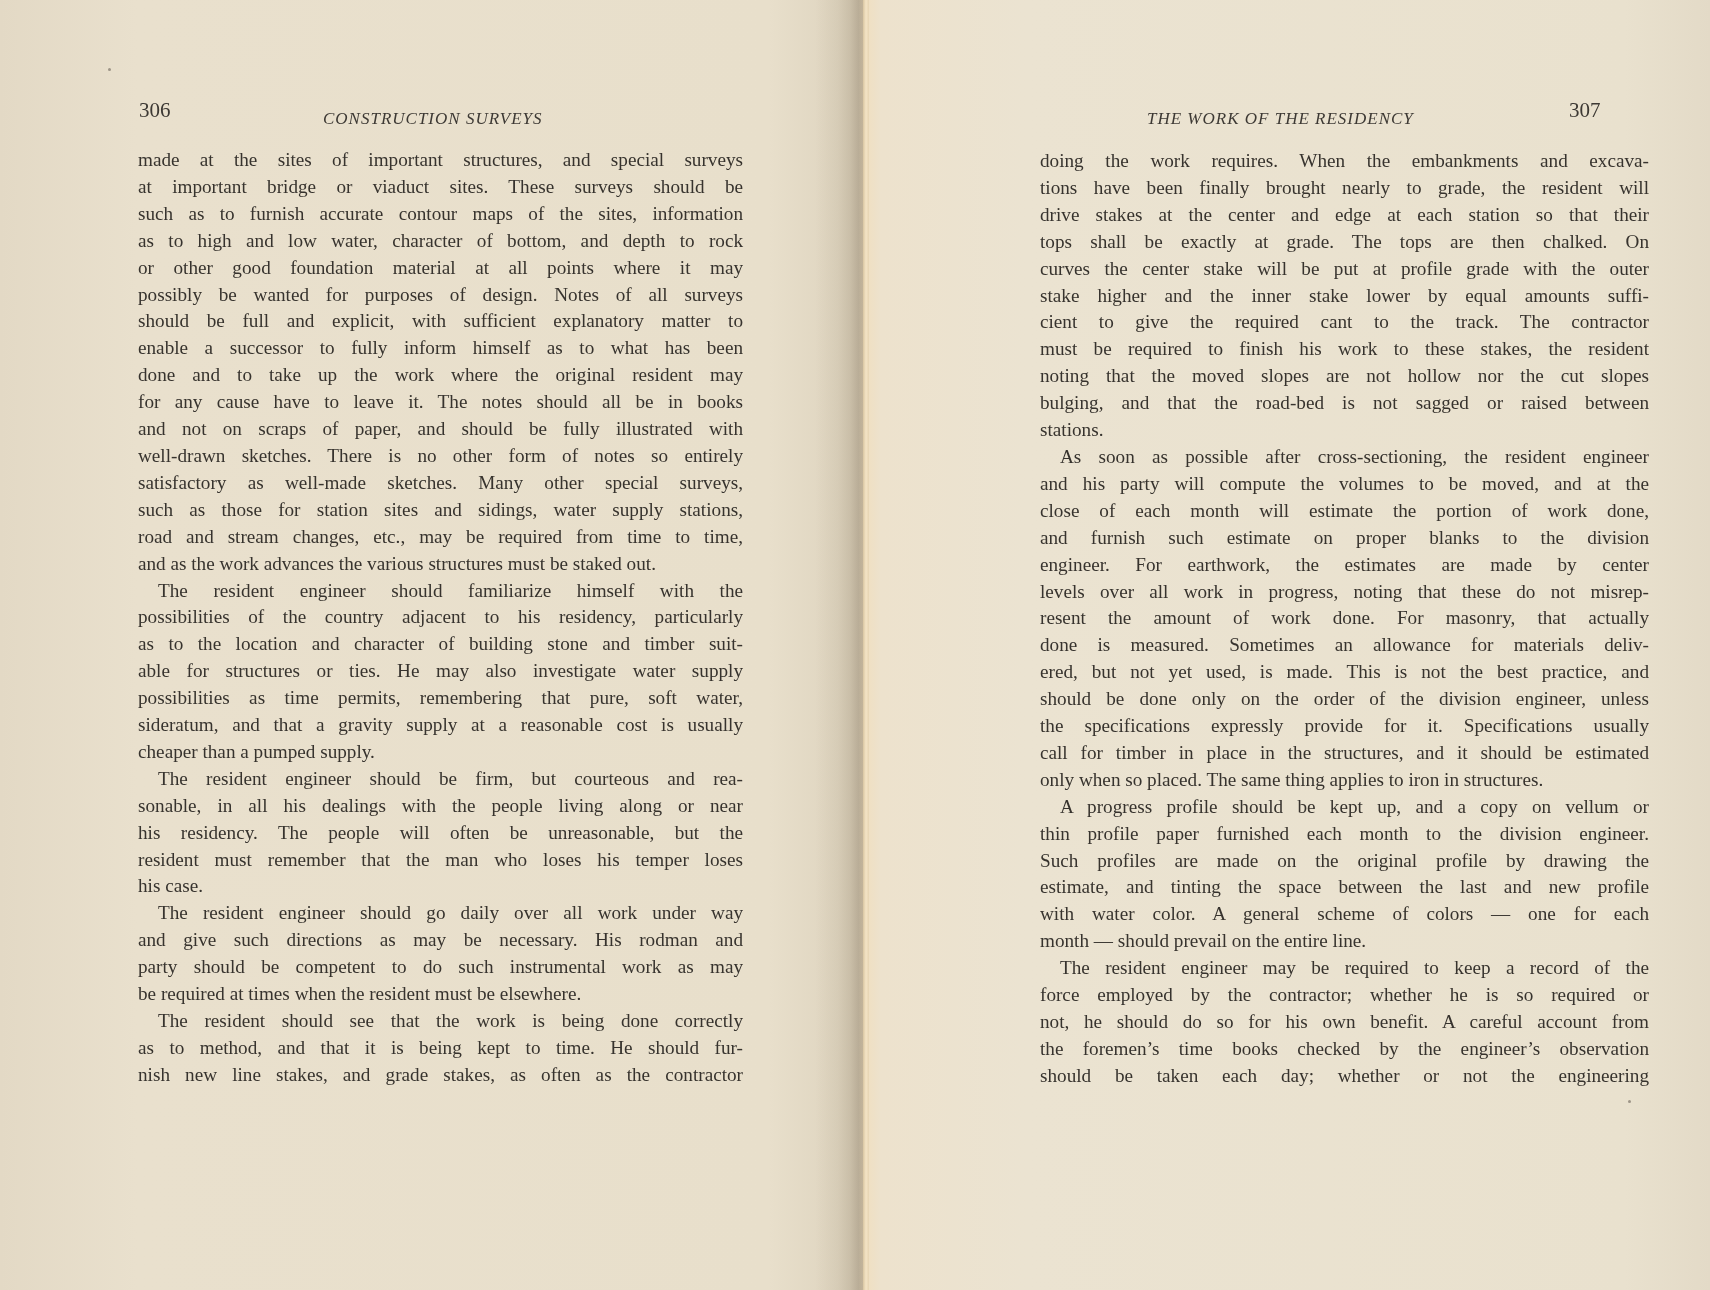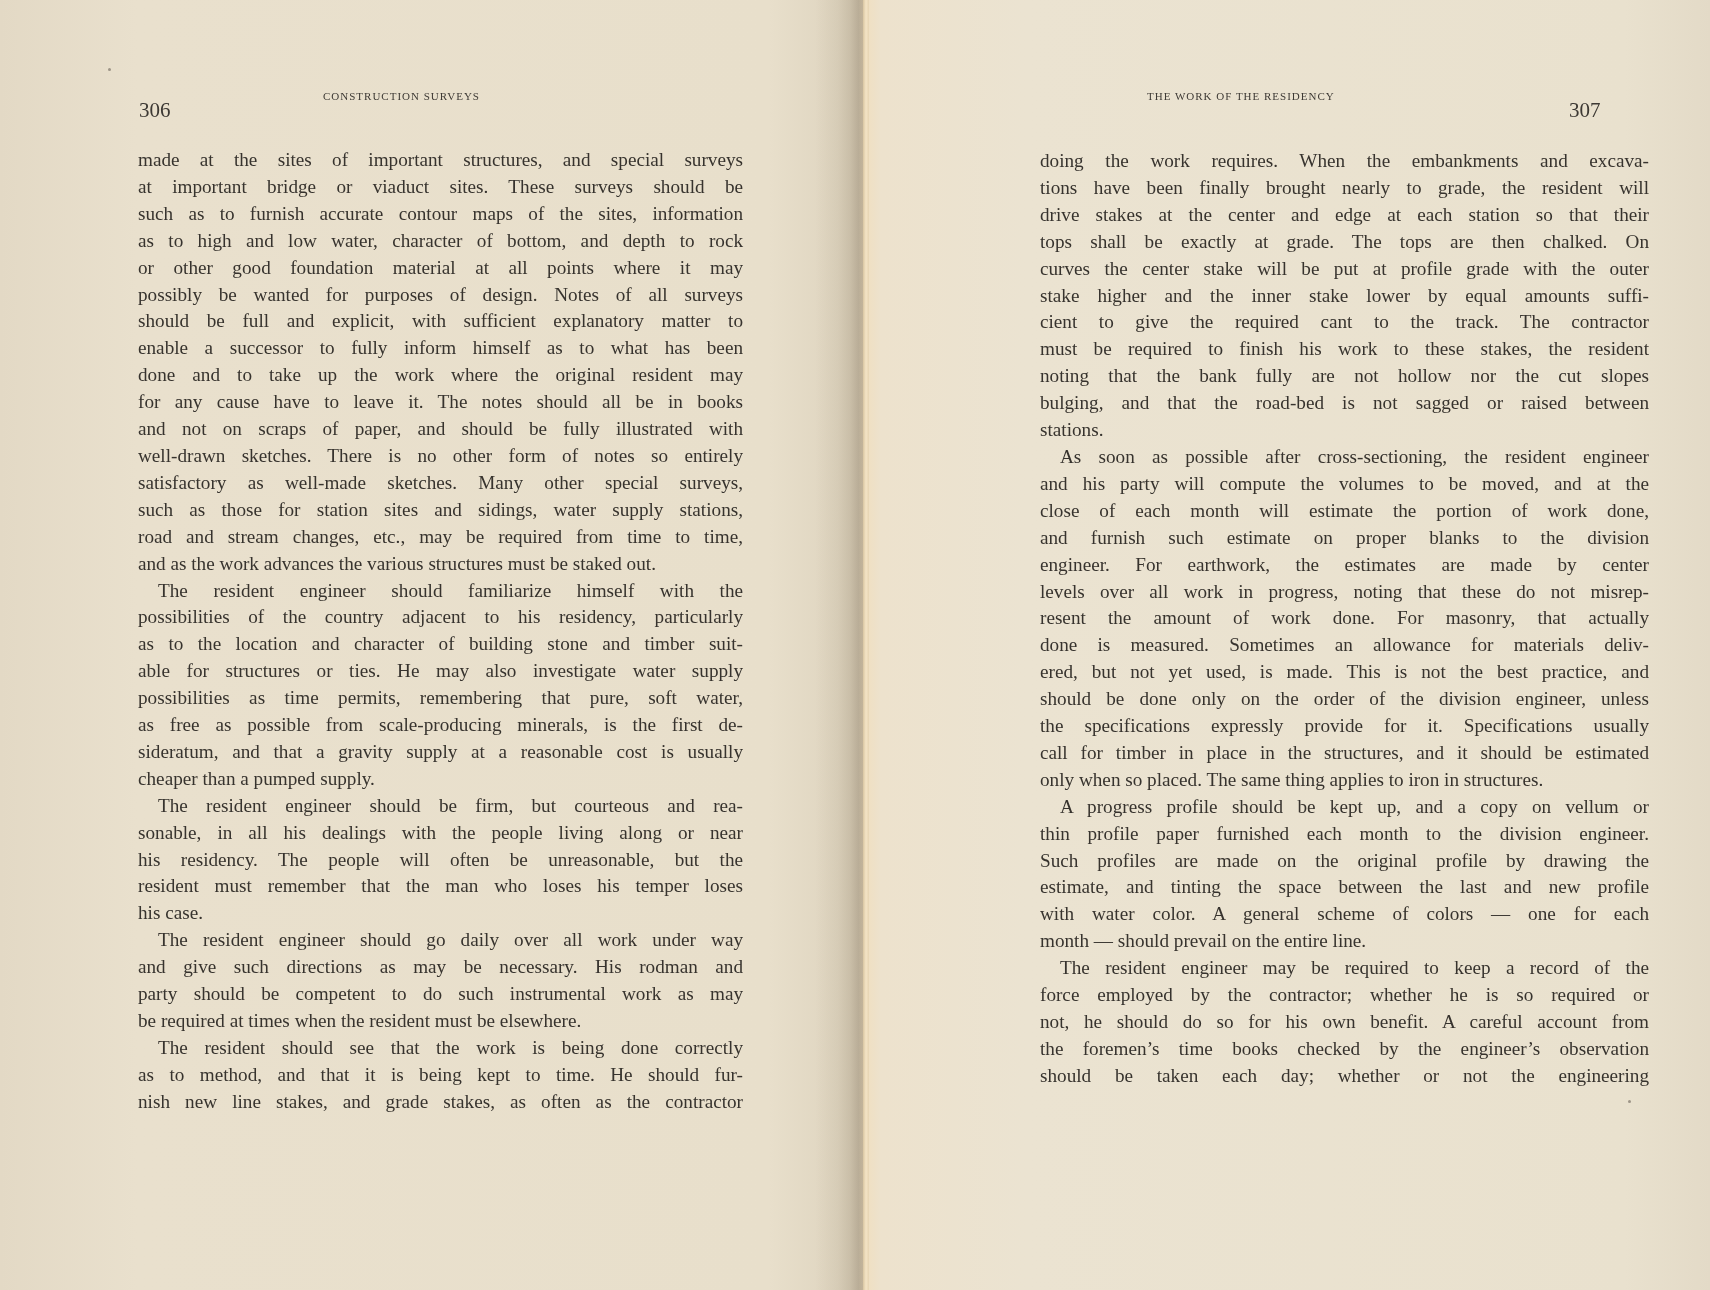--- a/index.html
+++ b/index.html
@@ -38,24 +38,25 @@
     }
     .page {
       position: absolute;
       top: 0;
       height: 910px;
     }
     .page.left { left: 0; width: 862px; }
     .page.right { left: 870px; width: 840px; }
     .running-head {
       position: absolute;
-      top: 90px;
-      font-size: 11px;
+      top: 109px;
+      font-size: 17px;
       letter-spacing: 1px;
       color: #3d3934;
+      font-style: italic;
     }
     .page-number {
       position: absolute;
       top: 98px;
       font-size: 21px;
       color: #3d3934;
     }
     .page.left .page-number { left: 139px; }
     .page.left .running-head { left: 323px; }
     .page.right .page-number { left: 699px; }
@@ -121,21 +122,20 @@
           <span class="line">such as those for station sites and sidings, water supply stations,</span>
           <span class="line">road and stream changes, etc., may be required from time to time,</span>
           <span class="line last">and as the work advances the various structures must be staked out.</span>
         </p>
         <p>
           <span class="line first-indent">The resident engineer should familiarize himself with the</span>
           <span class="line">possibilities of the country adjacent to his residency, particularly</span>
           <span class="line">as to the location and character of building stone and timber suit-</span>
           <span class="line">able for structures or ties.  He may also investigate water supply</span>
           <span class="line">possibilities as time permits, remembering that pure, soft water,</span>
-          <span class="line">as free as possible from scale-producing minerals, is the first de-</span>
           <span class="line">sideratum, and that a gravity supply at a reasonable cost is usually</span>
           <span class="line last">cheaper than a pumped supply.</span>
         </p>
         <p>
           <span class="line first-indent">The resident engineer should be firm, but courteous and rea-</span>
           <span class="line">sonable, in all his dealings with the people living along or near</span>
           <span class="line">his residency.  The people will often be unreasonable, but the</span>
           <span class="line">resident must remember that the man who loses his temper loses</span>
           <span class="line last">his case.</span>
         </p>
@@ -160,21 +160,21 @@
     <div class="text-block">
         <p>
           <span class="line">doing the work requires.  When the embankments and excava-</span>
           <span class="line">tions have been finally brought nearly to grade, the resident will</span>
           <span class="line">drive stakes at the center and edge at each station so that their</span>
           <span class="line">tops shall be exactly at grade.  The tops are then chalked.  On</span>
           <span class="line">curves the center stake will be put at profile grade with the outer</span>
           <span class="line">stake higher and the inner stake lower by equal amounts suffi-</span>
           <span class="line">cient to give the required cant to the track.  The contractor</span>
           <span class="line">must be required to finish his work to these stakes, the resident</span>
-          <span class="line">noting that the bank fully are not hollow nor the cut slopes</span>
+          <span class="line">noting that the moved slopes are not hollow nor the cut slopes</span>
           <span class="line">bulging, and that the road-bed is not sagged or raised between</span>
           <span class="line last">stations.</span>
         </p>
         <p>
           <span class="line first-indent">As soon as possible after cross-sectioning, the resident engineer</span>
           <span class="line">and his party will compute the volumes to be moved, and at the</span>
           <span class="line">close of each month will estimate the portion of work done,</span>
           <span class="line">and furnish such estimate on proper blanks to the division</span>
           <span class="line">engineer.  For earthwork, the estimates are made by center</span>
           <span class="line">levels over all work in progress, noting that these do not misrep-</span>

